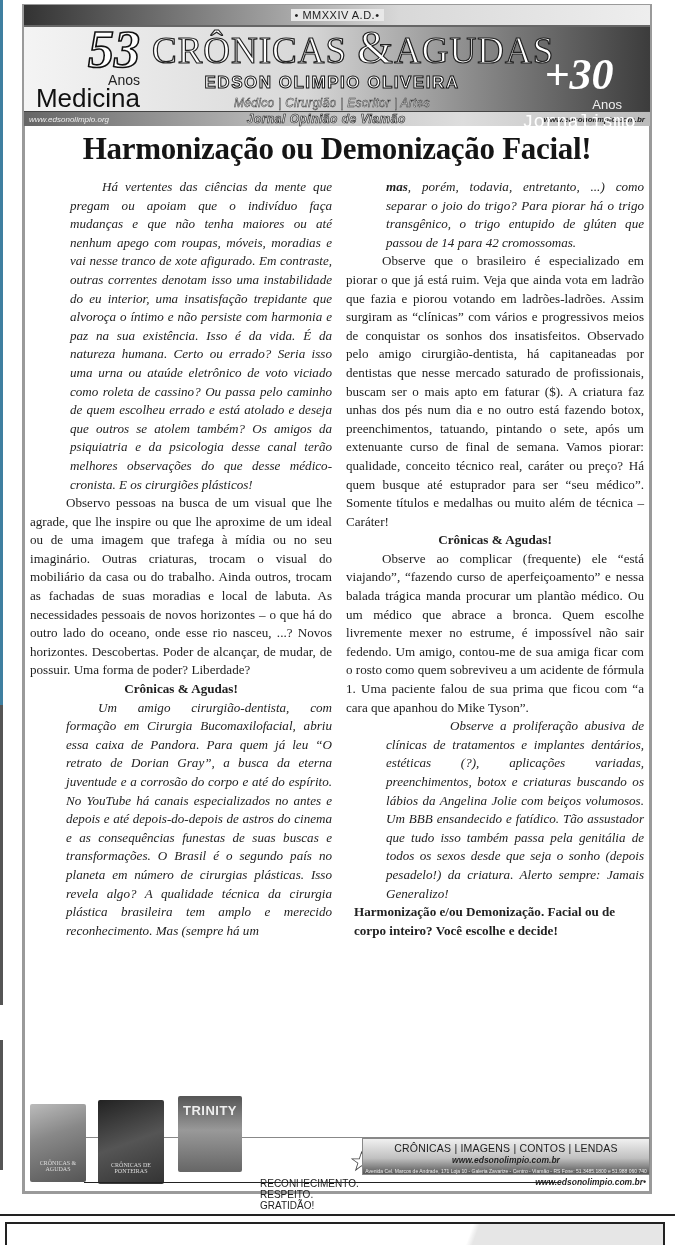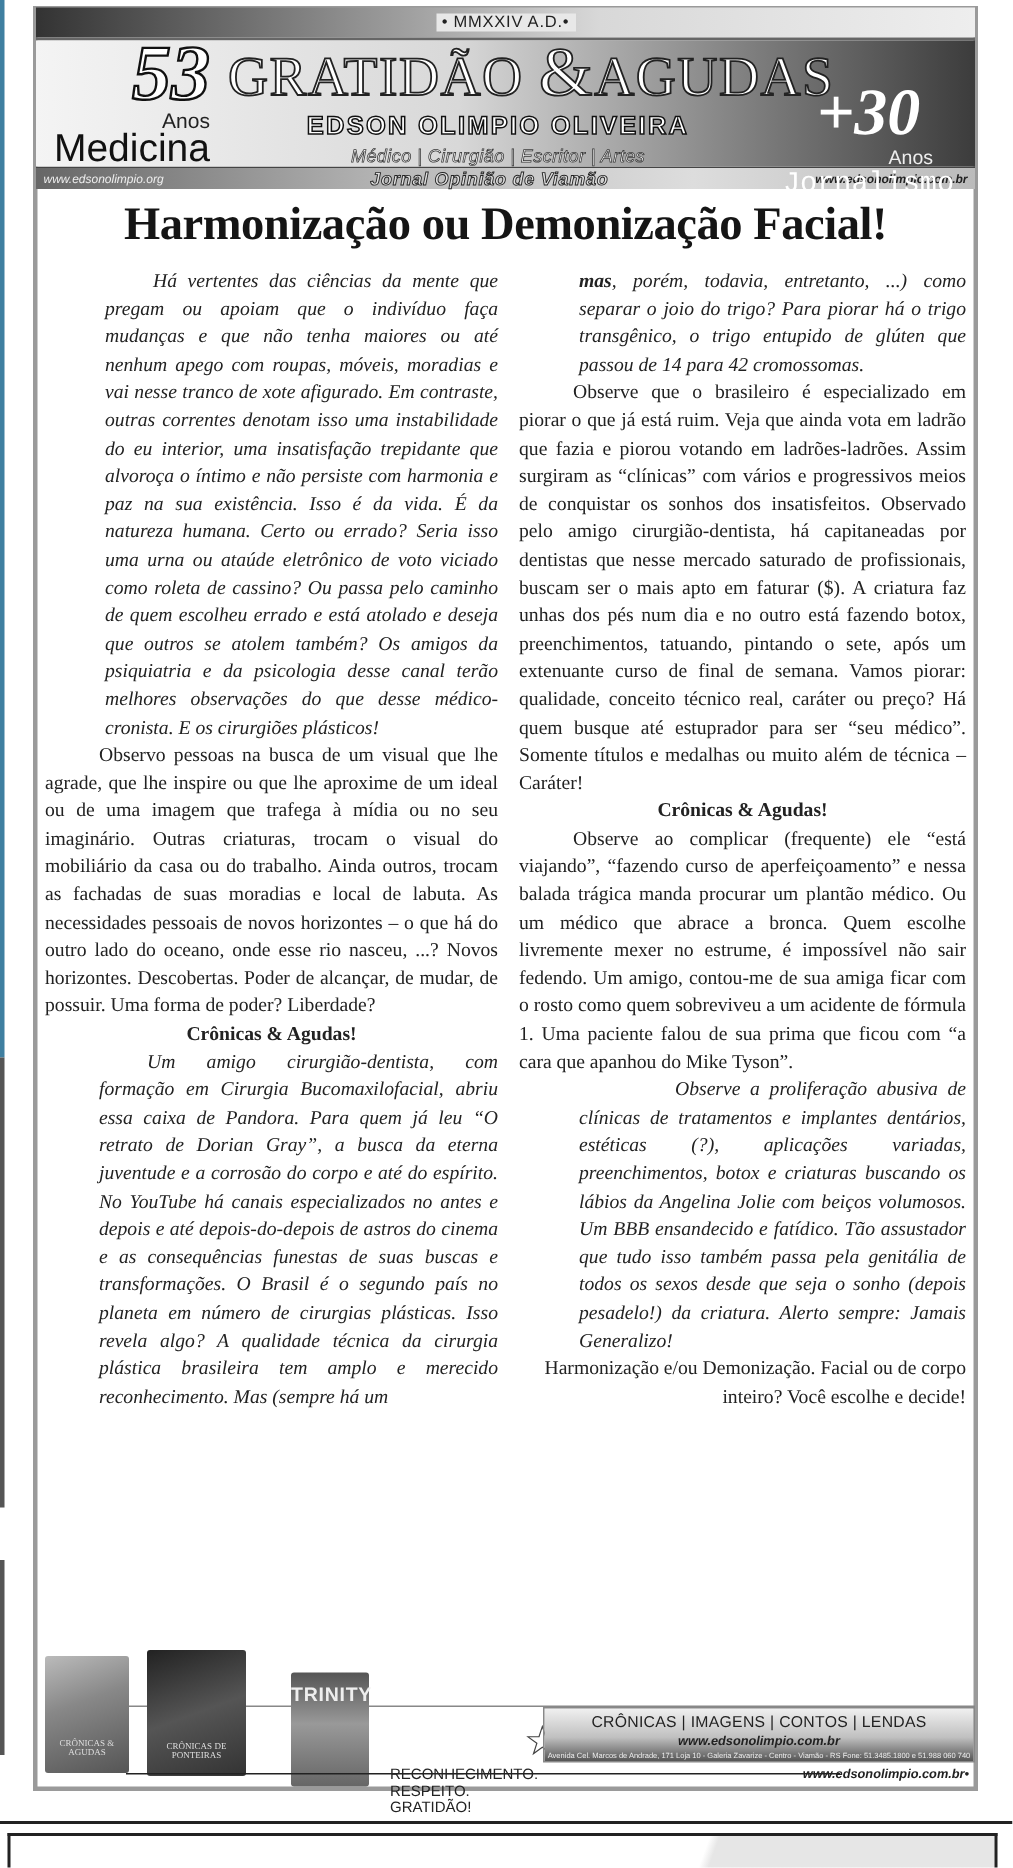--- a/index.html
+++ b/index.html
@@ -49,31 +49,31 @@
     font-family: "Liberation Serif", serif; font-weight: bold; font-size: 31px; line-height: 40px; color: #151515; letter-spacing: -0.3px; }
 
   
   .col { position: absolute; top: 178px; font-family: "Liberation Serif", serif; font-size: 13.1px; line-height: 18.6px; color: #222; text-align: justify; }
   .col-left { left: 30px; width: 302px; }
   .col-right { left: 346px; width: 298px; }
   .it { font-style: italic; padding-left: 40px; display: block; }
   .it.first { text-indent: 32px; }
   .par { display: block; text-indent: 36px; }
   .sub { display: block; text-align: center; font-weight: bold; }
-  .closing { display: block; text-align: right; font-weight: normal; padding-left: 8px; }
+  .closing { display: block; text-align: left; font-weight: bold; padding-left: 8px; }
   .col-left .it.sec { padding-left: 36px; text-indent: 32px; }
   .col-right .it.top { padding-left: 40px; }
   .col-right .it.obs { text-indent: 64px; }
 
   
   .ad { position: absolute; left: 24px; top: 1122px; width: 626px; height: 72px; }
   .book { position: absolute; bottom: 8px; border-radius: 2px; }
   .book1 { left: 6px; width: 56px; height: 78px; background: linear-gradient(160deg, #bbb 0%, #888 40%, #555 100%); bottom: 12px; }
   .book2 { left: 74px; width: 66px; height: 84px; background: linear-gradient(160deg, #222 0%, #555 50%, #333 100%); bottom: 10px; }
-  .book3 { left: 154px; width: 52px; height: 76px; background: linear-gradient(180deg, #555 0%, #999 45%, #666 100%); bottom: 3px; margin-left: 16px; }
+  .book3 { left: 154px; width: 64px; height: 76px; background: linear-gradient(180deg, #555 0%, #999 45%, #666 100%); bottom: 22px; }
   .book3 .trinity { display: block; text-align: center; font-family: "Liberation Sans", sans-serif; font-weight: bold; font-size: 13px; color: #eee; margin-top: 7px; letter-spacing: 0.5px; }
   .book-label { position: absolute; bottom: 10px; left: 0; right: 0; text-align: center; font-size: 6px; color: #ddd; font-family: "Liberation Serif", serif; }
   .ad-frame-line { position: absolute; left: 60px; right: 0; top: 15px; height: 1px; background: #888; }
   .recon { position: absolute; left: 236px; top: 20px; font-family: "Liberation Sans", sans-serif; font-size: 10px; line-height: 11px; color: #222; margin-top: 36px; }
   .ad-box { position: absolute; left: 338px; top: 16px; width: 288px; height: 37px;
     background: linear-gradient(180deg, #f0f0f0 0%, #c0c0c0 55%, #555 100%); border: 1px solid #888; }
   .ad-box .cats { display: block; text-align: center; font-family: "Liberation Sans", sans-serif; font-size: 10.5px; color: #222; margin-top: 3px; letter-spacing: 0.2px; }
   .ad-box .www { display: block; text-align: center; font-family: "Liberation Sans", sans-serif; font-style: italic; font-weight: bold; font-size: 8.5px; color: #222; margin-top: 1px; }
   .ad-box .addr { display: block; text-align: center; font-family: "Liberation Sans", sans-serif; font-size: 5px; color: #eee; margin-top: 3px; white-space: nowrap; overflow: hidden; }
   .star { position: absolute; left: 325px; top: 26px; font-size: 28px; color: #444; line-height: 28px; }
@@ -96,21 +96,21 @@
   <div class="mast-top">
     <span>• MMXXIV A.D.•</span>
   </div>
   <div class="mast-body">
     <div class="left-badge">
       <div class="big53">53</div>
       <div class="anos-l">Anos</div>
       <div class="medicina">Medicina</div>
     </div>
     <div class="center-title">
-      <div class="cronicas"><span>GRATIDÃO </span><span class="amp">&amp;</span><span>AGUDAS</span></div>
+      <div class="cronicas"><span>CRÔNICAS </span><span class="amp">&amp;</span><span>AGUDAS</span></div>
       <div class="author">EDSON OLIMPIO OLIVEIRA</div>
       <div class="roles">Médico | Cirurgião | Escritor | Artes</div>
     </div>
     <div class="right-badge">
       <div class="plus30">+30</div>
       <div class="anos-r">Anos</div>
       <div class="jornalismo">Jornalismo</div>
     </div>
   </div>
   <div class="mast-bottom">

